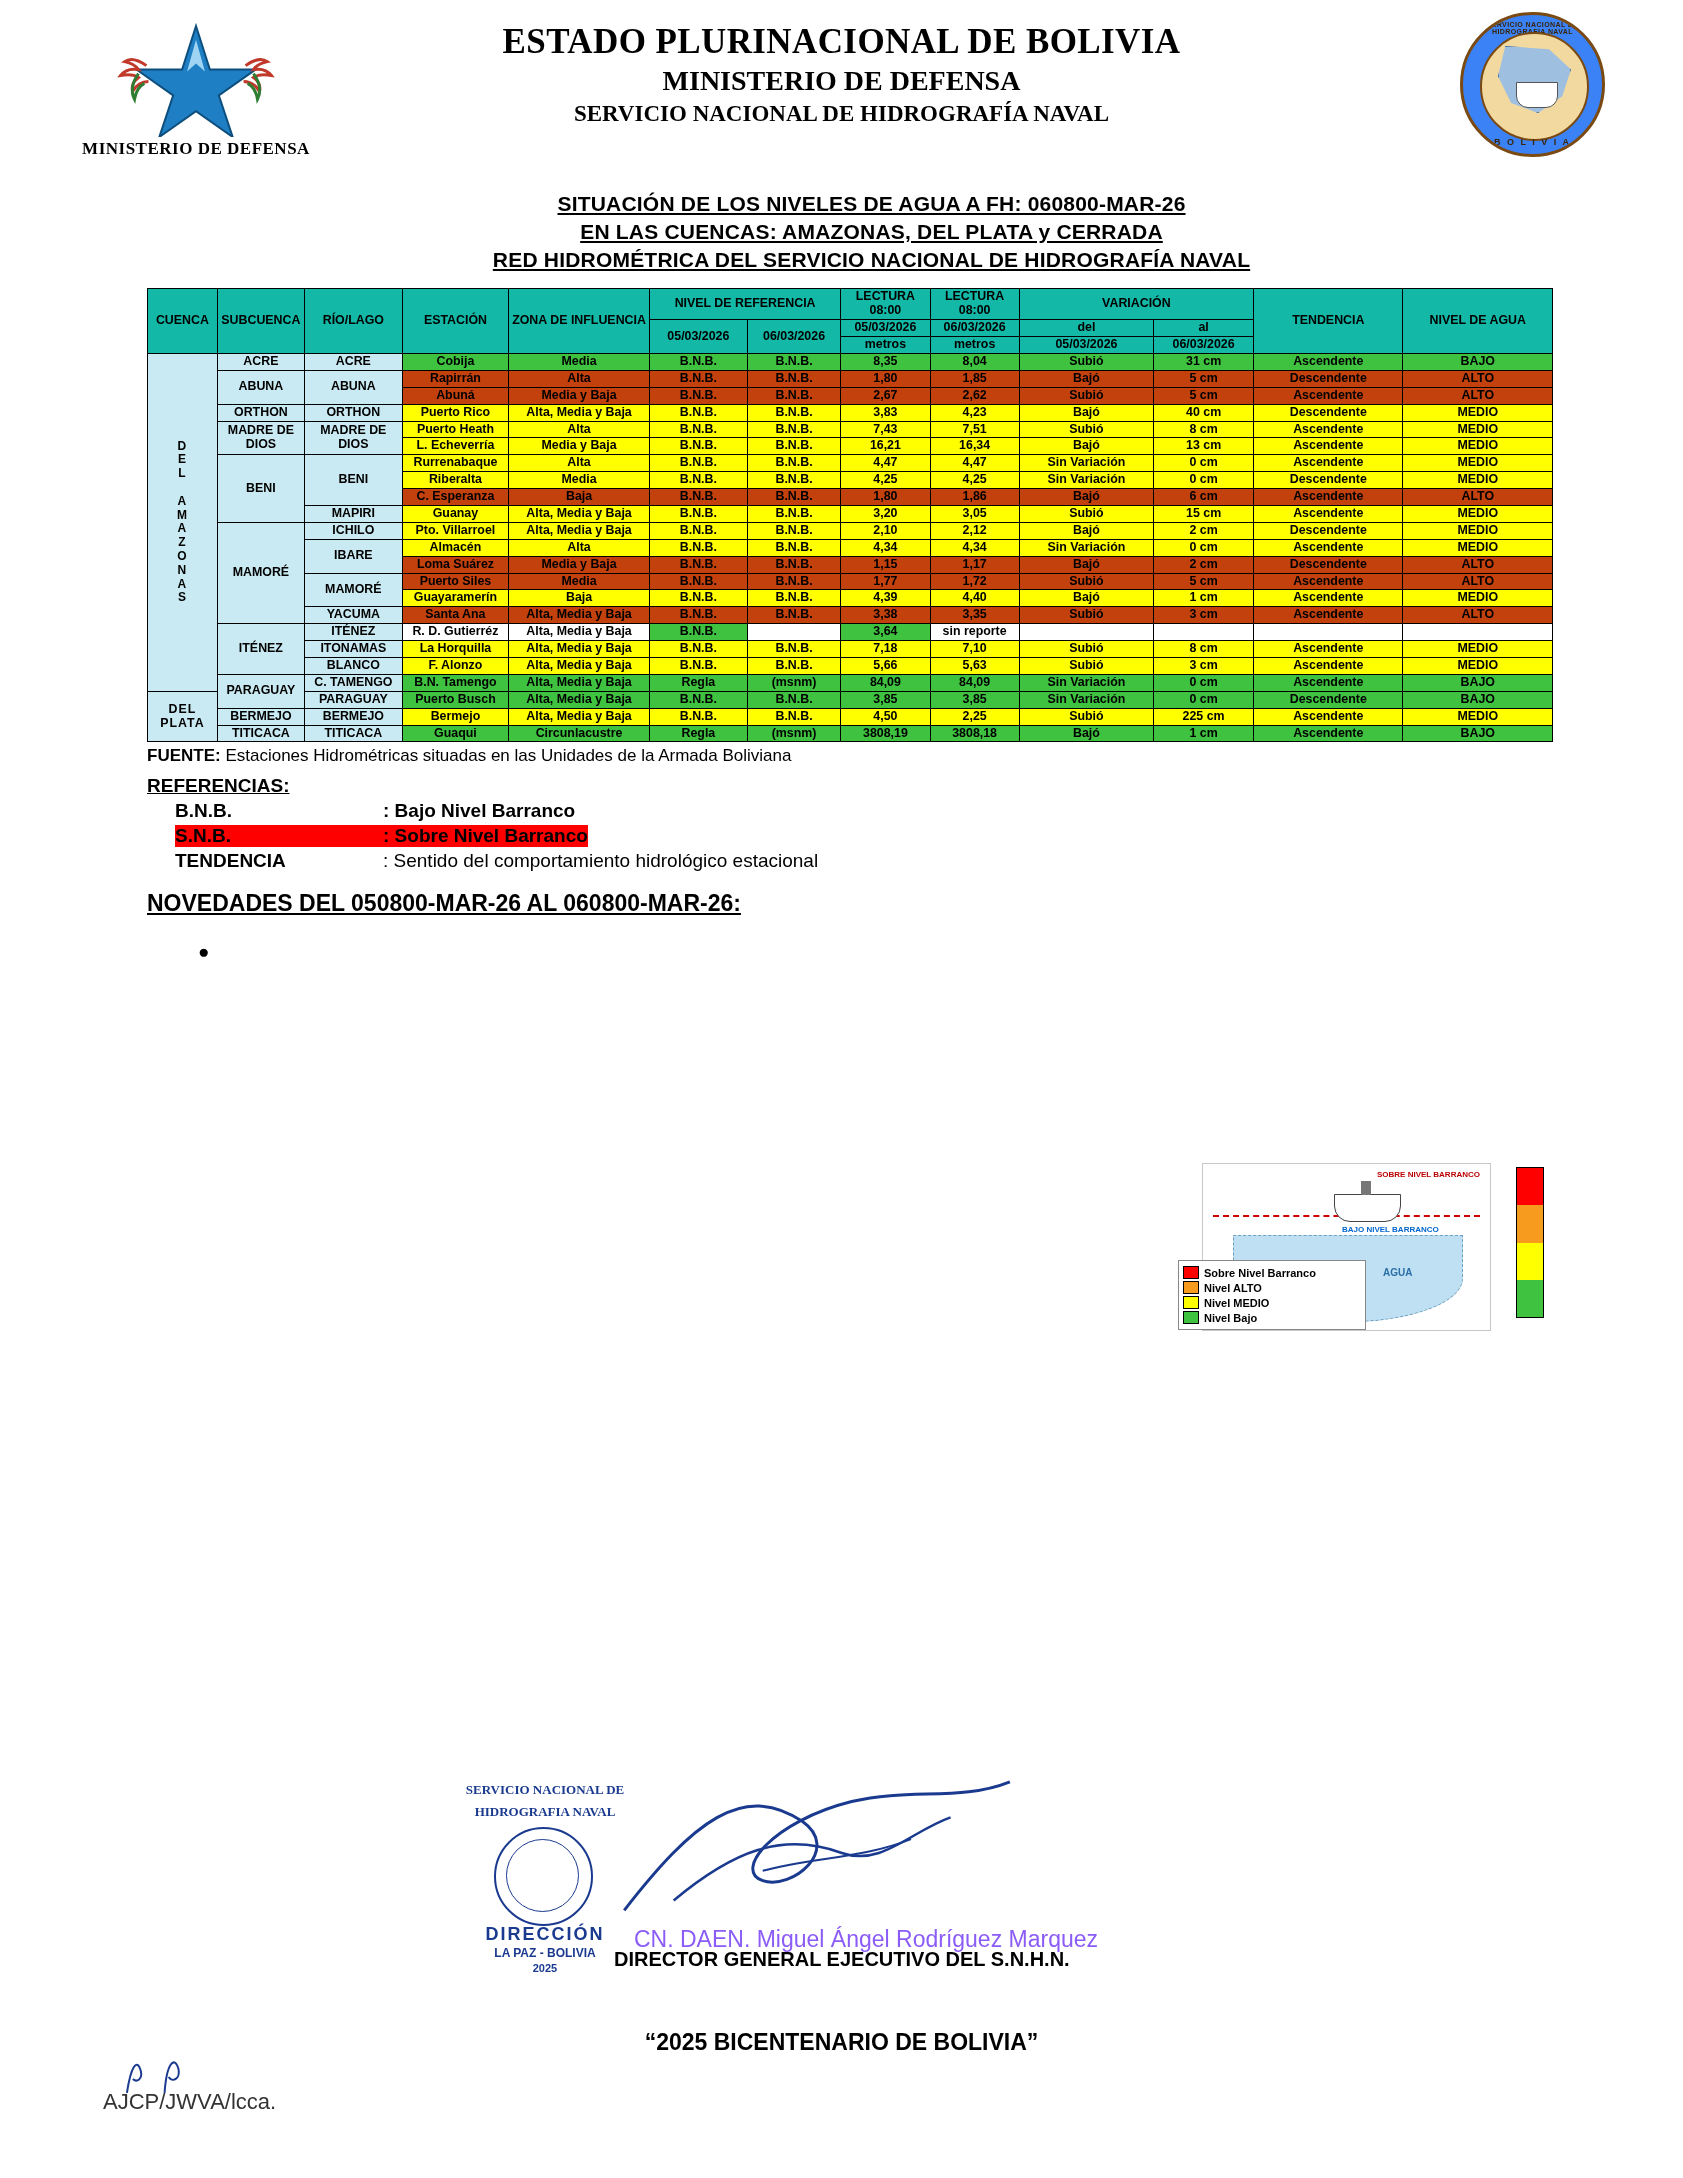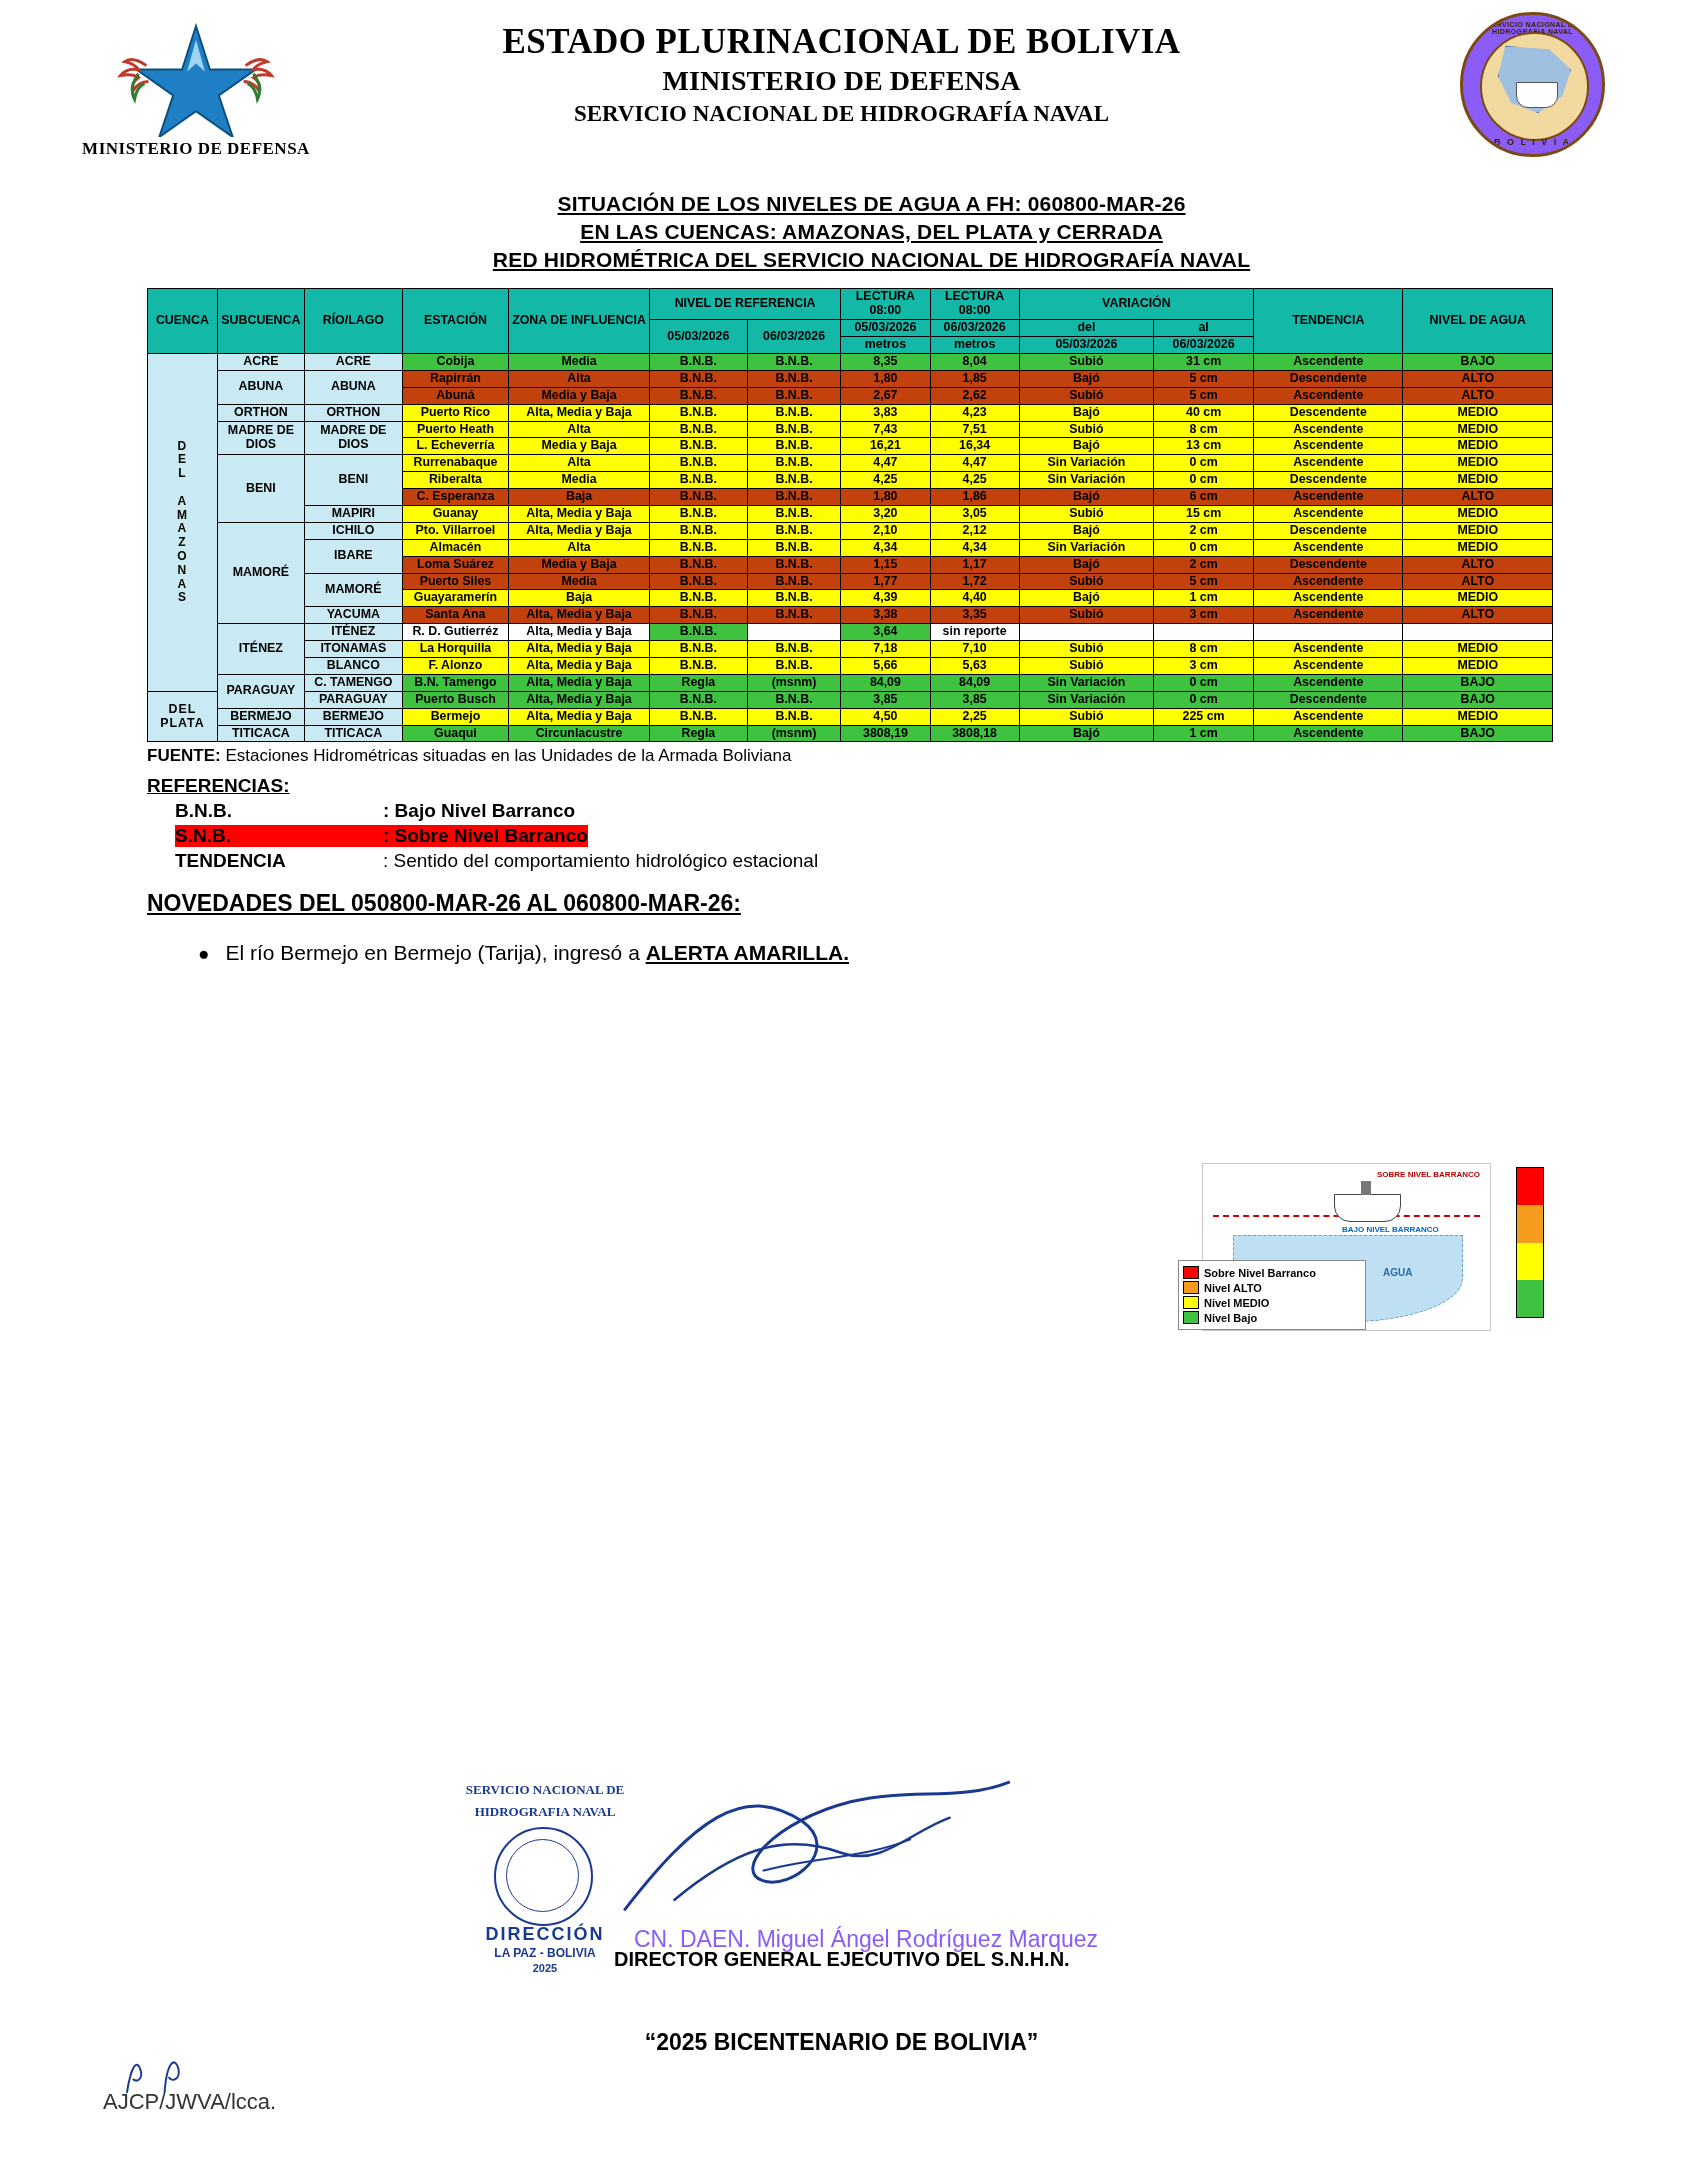--- a/index.html
+++ b/index.html
@@ -75,21 +75,21 @@
     position: absolute;
     right: 84px;
     top: 12px;
     width: 139px;
     height: 139px;
   }
   .seal {
     width: 139px;
     height: 139px;
     border-radius: 50%;
-    background: #8b5cf6;
+    background: #3b82f6;
     border: 3px solid #7a4a12;
     position: relative;
     overflow: hidden;
   }
   .seal-inner {
     position: absolute;
     left: 17px; top: 17px;
     width: 105px; height: 105px;
     border-radius: 50%;
     background: #f2d9a0;
@@ -851,23 +851,20 @@
       <div class="legend-row">
         <div class="legend-sw" style="background:#3fc23f"></div>
         <div class="legend-label">Nivel Bajo</div>
       </div>
     </div>
   </div>
 
   <div class="novedades">NOVEDADES DEL 050800-MAR-26  AL 060800-MAR-26:</div>
   <div class="bullet">
     <span class="dot">●</span>
-    <span>
-      <span>El río Bermejo en Bermejo (Tarija), ingresó a </span><span class="alerta">ALERTA AMARILLA.</span>
-    </span>
   </div>
 
   <div class="sign-area">
     <div class="stamp">
       <div class="stamp-t1">SERVICIO NACIONAL DE</div>
       <div class="stamp-t2">HIDROGRAFIA NAVAL</div>
       <div class="stamp-circle"></div>
       <div class="stamp-t3">DIRECCIÓN</div>
       <div class="stamp-t4">LA PAZ - BOLIVIA</div>
       <div class="stamp-t5">2025</div>

